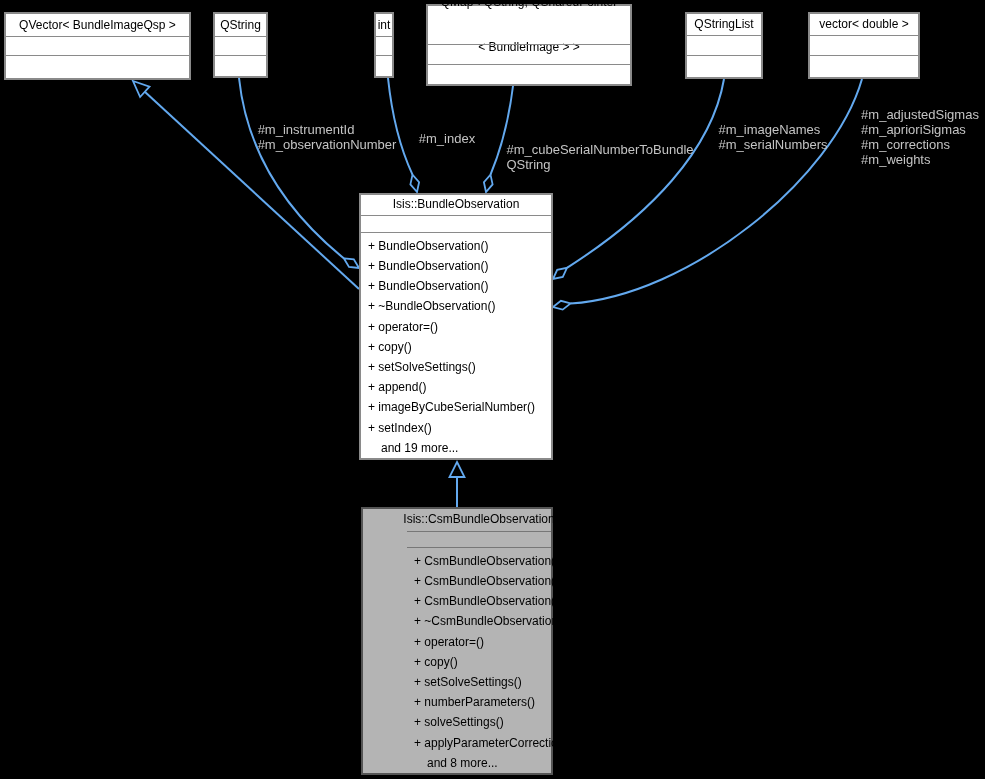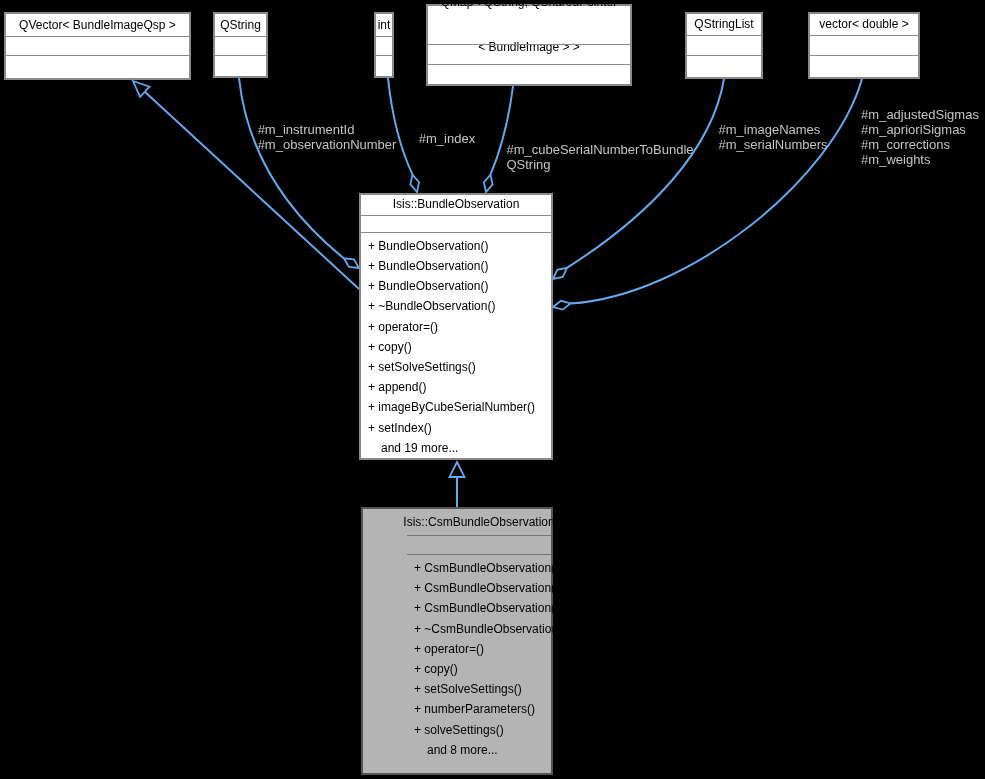--- a/index.html
+++ b/index.html
@@ -145,18 +145,19 @@
       <div>
           <div>+ CsmBundleObservation()</div>
           <div>+ CsmBundleObservation()</div>
           <div>+ CsmBundleObservation()</div>
           <div>+ ~CsmBundleObservation()</div>
           <div>+ operator=()</div>
           <div>+ copy()</div>
           <div>+ setSolveSettings()</div>
           <div>+ numberParameters()</div>
           <div>+ solveSettings()</div>
+          <div>+ applyParameterCorrections()</div>
         </div>
       <div class="more-row">and 8 more...</div>
     </div>
   </div>
 
 </div>
 
 </body></html>

